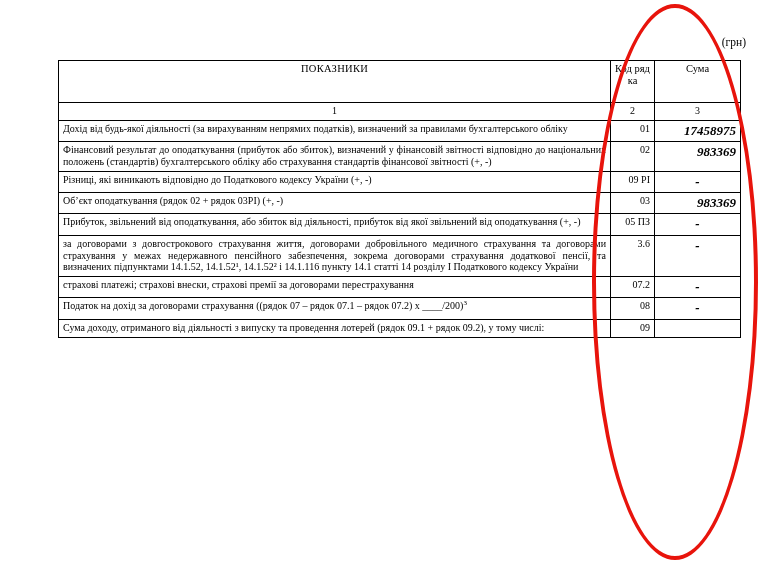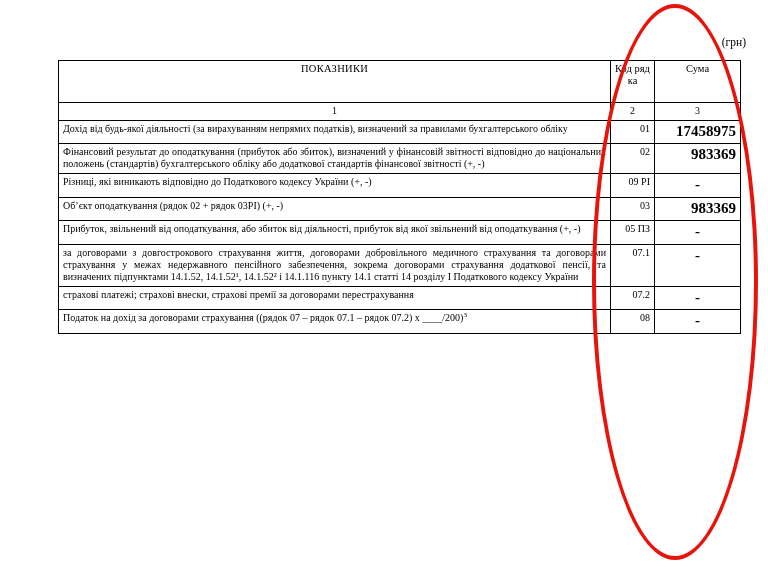--- a/index.html
+++ b/index.html
@@ -63,22 +63,23 @@
   }
   td.code {
     text-align: right;
     vertical-align: middle;
     font-size: 10px;
   }
   td.sum {
     text-align: right;
     vertical-align: middle;
     font-weight: bold;
-    font-size: 15px;
+    font-size: 13px;
     padding-right: 5px;
+    font-style: italic;
   }
   td.sum.dash {
     text-align: center;
     font-weight: bold;
     padding-right: 4px;
   }
   td.ind {
     text-align: justify;
     font-size: 10px;
   }
@@ -121,21 +122,21 @@
         <td>3</td>
       </tr>
 
       <tr>
         <td class="ind">Дохід від будь-якої діяльності (за вирахуванням непрямих податків), визначений за правилами бухгалтерського обліку</td>
         <td class="code">01</td>
         <td class="sum">17458975</td>
       </tr>
 
       <tr>
-        <td class="ind">Фінансовий результат до оподаткування (прибуток або збиток), визначений у фінансовій звітності відповідно до національних положень (стандартів) бухгалтерського обліку або додаткової стандартів фінансової звітності (+, -)</td>
+        <td class="ind">Фінансовий результат до оподаткування (прибуток або збиток), визначений у фінансовій звітності відповідно до національних положень (стандартів) бухгалтерського обліку або страхування стандартів фінансової звітності (+, -)</td>
         <td class="code">02</td>
         <td class="sum">983369</td>
       </tr>
 
       <tr>
         <td class="ind">Різниці, які виникають відповідно до Податкового кодексу України (+, -)</td>
         <td class="code">09 РІ</td>
         <td class="sum dash">-</td>
       </tr>
 
@@ -148,34 +149,39 @@
       <tr>
         <td class="ind">Прибуток, звільнений від оподаткування, або збиток від діяльності, прибуток від якої звільнений від оподаткування (+, -)</td>
         <td class="code">05 ПЗ</td>
         <td class="sum dash">-</td>
       </tr>
 
 
 
       <tr>
         <td class="ind">за договорами з довгострокового страхування життя, договорами добровільного медичного страхування та договорами страхування у межах недержавного пенсійного забезпечення, зокрема договорами страхування додаткової пенсії, та визначених підпунктами 14.1.52, 14.1.52¹, 14.1.52² і 14.1.116 пункту 14.1 статті 14 розділу I Податкового кодексу України</td>
-        <td class="code">07.1</td>
+        <td class="code">3.6</td>
         <td class="sum dash">-</td>
       </tr>
 
       <tr>
         <td class="ind">страхові платежі; страхові внески, страхові премії за договорами перестрахування</td>
         <td class="code">07.2</td>
         <td class="sum dash">-</td>
       </tr>
 
       <tr>
         <td class="ind"><span>Податок на дохід за договорами страхування ((рядок 07 – рядок 07.1 – рядок 07.2) х ____/200)</span><sup>3</sup></td>
         <td class="code">08</td>
         <td class="sum dash">-</td>
       </tr>
 
+      <tr>
+        <td class="ind">Сума доходу, отриманого від діяльності з випуску та проведення лотерей (рядок 09.1 + рядок 09.2), у тому числі:</td>
+        <td class="code">09</td>
+        <td class="sum"></td>
+      </tr>
     </tbody>
   </table>
 
   <div class="ellipse"></div>
 
 </div>
 
 </body></html>

